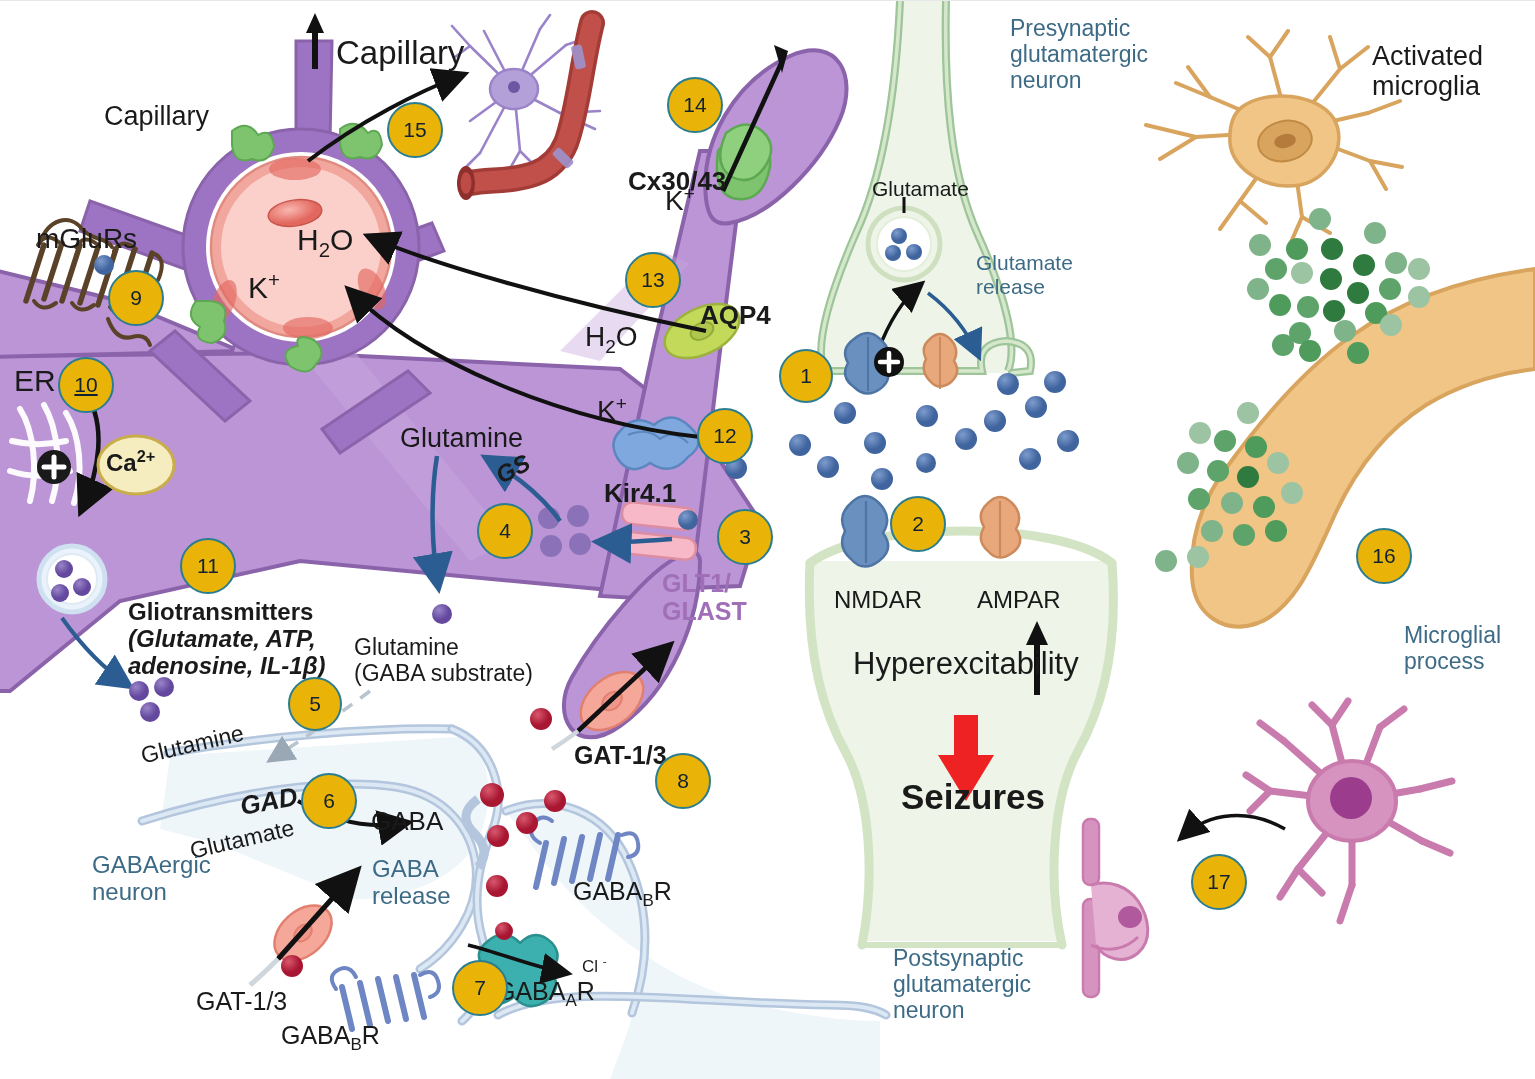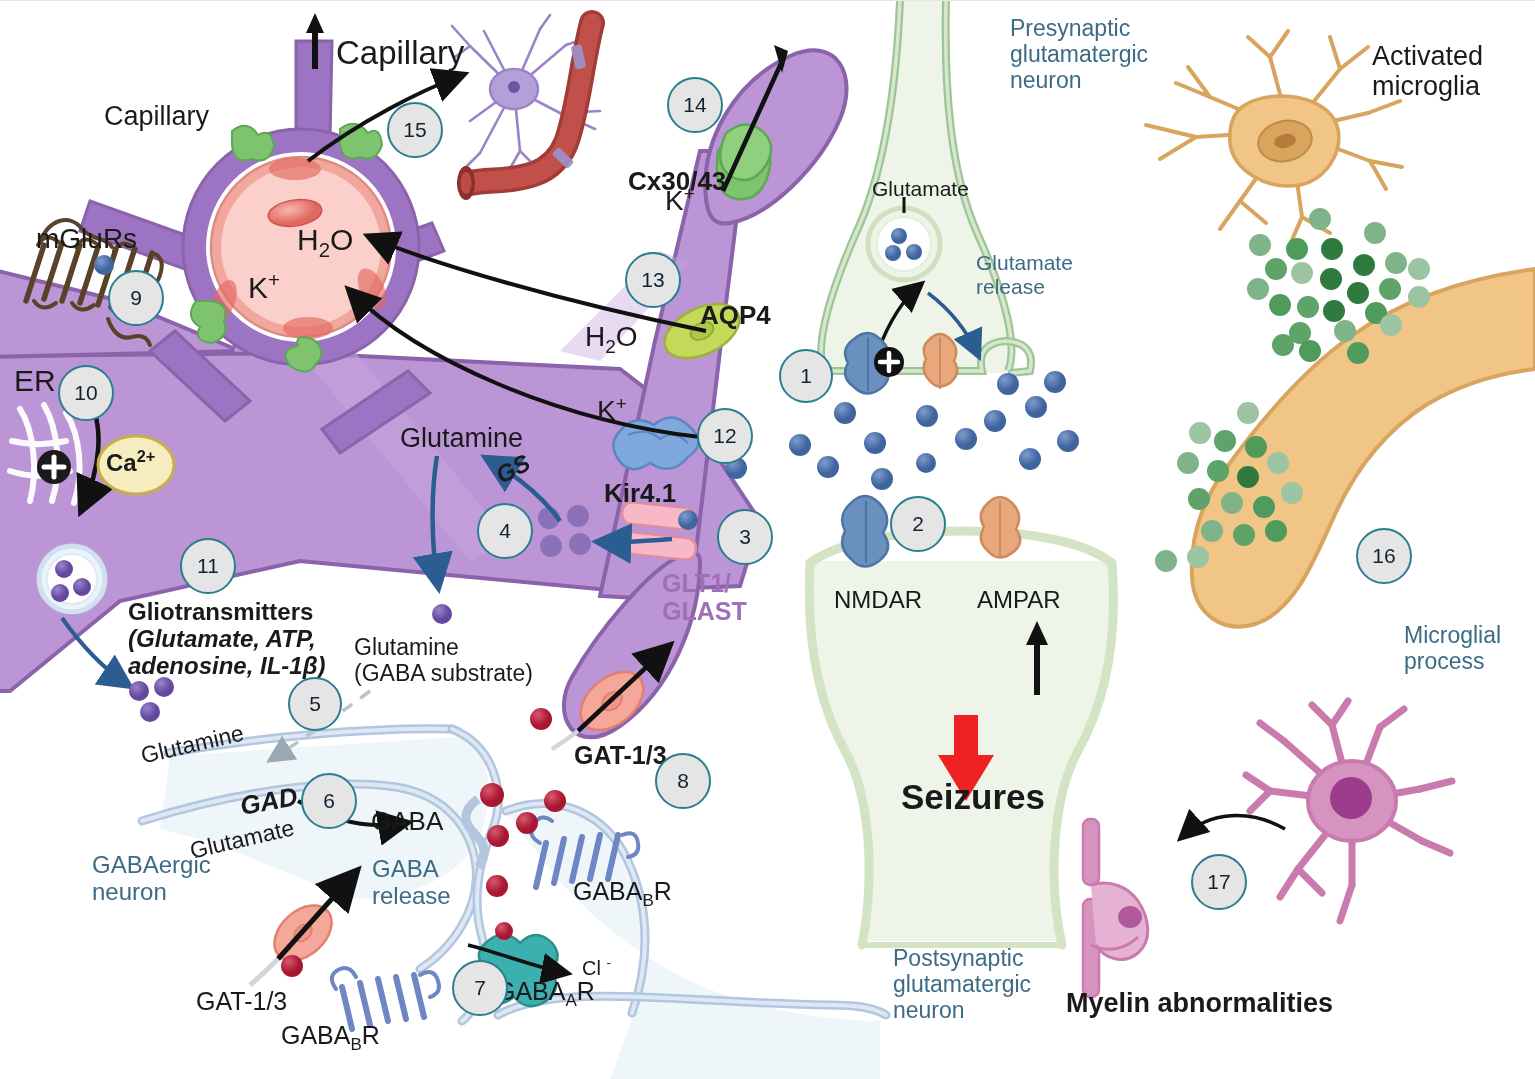--- a/index.html
+++ b/index.html
@@ -7,21 +7,21 @@
   #stage{position:relative;width:1535px;height:1079px;overflow:hidden;background:#fff;
          border-top:1px solid #e8e8e8;border-bottom:1px solid #e8e8e8;}
   #art{position:absolute;left:0;top:0;width:1535px;height:1079px;}
   .lbl{position:absolute;white-space:pre;line-height:1.12;}
   .blk{color:#1a1a1a;}
   .blue{color:#3d6b86;}
   .purp{color:#a06fb8;}
   .bold{font-weight:bold;}
   .ital{font-style:italic;}
   .ctr{}
-  .badge{position:absolute;border-radius:50%;background:#e5e5e5;border:2.5px solid #2b7d90;
+  .badge{position:absolute;border-radius:50%;background:#eab308;border:2.5px solid #2b7d90;
          color:#123;display:flex;align-items:center;justify-content:center;
          font-size:21px;font-family:"Liberation Sans",sans-serif;}
   sub{font-size:0.68em;}
   sup{font-size:0.68em;}
 </style>
 </head>
 <body>
 
 <div id="stage">
 
@@ -482,48 +482,48 @@
 <div class="lbl blk" style="left:189px;top:826px;font-size:23px;transform:rotate(-13deg);">Glutamate</div>
 <div class="lbl blk bold ital" style="left:240px;top:786px;font-size:26px;transform:rotate(-10deg);">GAD</div>
 <div class="lbl blk" style="left:371px;top:806px;font-size:26px;">GABA</div>
 <div class="lbl blue ctr" style="left:372px;top:855px;width:110px;font-size:24px;"><span>GABA</span><br><span>release</span></div>
 <div class="lbl blue ctr" style="left:92px;top:851px;width:140px;font-size:24px;"><span>GABAergic</span><br><span>neuron</span></div>
 <div class="lbl blk" style="left:196px;top:986px;font-size:25px;">GAT-1/3</div>
 <div class="lbl blk bold" style="left:574px;top:740px;font-size:25px;">GAT-1/3</div>
 <div class="lbl blk" style="left:281px;top:1020px;font-size:25px;">GABA<sub>B</sub>R</div>
 <div class="lbl blk" style="left:573px;top:876px;font-size:25px;">GABA<sub>B</sub>R</div>
 <div class="lbl blk" style="left:496px;top:976px;font-size:25px;">GABA<sub>A</sub>R</div>
-<div class="lbl blk" style="left:582px;top:954px;font-size:20px;">Cl <sup>-</sup></div>
+<div class="lbl blk" style="left:582px;top:954px;font-size:17px;">Cl <sup>-</sup></div>
 
 <div class="lbl blue ctr" style="left:1010px;top:15px;width:186px;font-size:23px;"><span>Presynaptic</span><br><span>glutamatergic</span><br><span>neuron</span></div>
 <div class="lbl blk" style="left:872px;top:176px;font-size:21px;">Glutamate</div>
 <div class="lbl blue ctr" style="left:976px;top:250px;width:128px;font-size:21px;"><span>Glutamate</span><br><span>release</span></div>
 
 <div class="lbl blk" style="left:834px;top:586px;font-size:24px;">NMDAR</div>
 <div class="lbl blk" style="left:977px;top:586px;font-size:24px;">AMPAR</div>
+<div class="lbl blk" style="left:853px;top:646px;font-size:31px;">Hyperexcitability</div>
 <div class="lbl blk bold" style="left:901px;top:776px;font-size:35px;">Seizures</div>
 <div class="lbl blue ctr" style="left:893px;top:945px;width:186px;font-size:23px;"><span>Postsynaptic</span><br><span>glutamatergic</span><br><span>neuron</span></div>
 
 <div class="lbl blk ctr" style="left:1372px;top:40px;width:170px;font-size:27px;"><span>Activated</span><br><span>microglia</span></div>
 
 <div class="lbl blue ctr" style="left:1404px;top:622px;width:126px;font-size:23px;"><span>Microglial</span><br><span>process</span></div>
 
-<div class="lbl blk bold" style="left:1066px;top:987px;font-size:27px;">Myelin abnormalities</div>
 
 <div id="badge-layer">
       <div class="badge" style="left: 779px; top: 348px; width: 50px; height: 50px;">1</div>
       <div class="badge" style="left: 890px; top: 495px; width: 52px; height: 52px;">2</div>
       <div class="badge" style="left: 717px; top: 508px; width: 52px; height: 52px;">3</div>
       <div class="badge" style="left: 477px; top: 502px; width: 52px; height: 52px;">4</div>
       <div class="badge" style="left: 288px; top: 676px; width: 50px; height: 50px;">5</div>
       <div class="badge" style="left: 301px; top: 772px; width: 52px; height: 52px;">6</div>
       <div class="badge" style="left: 452px; top: 959px; width: 52px; height: 52px;">7</div>
       <div class="badge" style="left: 655px; top: 752px; width: 52px; height: 52px;">8</div>
       <div class="badge" style="left: 108px; top: 269px; width: 52px; height: 52px;">9</div>
-      <div class="badge" style="left: 58px; top: 364px; width: 52px; height: 52px;">10</div>
+      <div class="badge" style="left: 58px; top: 356px; width: 52px; height: 52px; text-decoration: underline;">10</div>
       <div class="badge" style="left: 180px; top: 537px; width: 52px; height: 52px;">11</div>
       <div class="badge" style="left: 697px; top: 407px; width: 52px; height: 52px;">12</div>
       <div class="badge" style="left: 625px; top: 251px; width: 52px; height: 52px;">13</div>
       <div class="badge" style="left: 667px; top: 76px; width: 52px; height: 52px;">14</div>
       <div class="badge" style="left: 387px; top: 101px; width: 52px; height: 52px;">15</div>
       <div class="badge" style="left: 1356px; top: 527px; width: 52px; height: 52px;">16</div>
       <div class="badge" style="left: 1191px; top: 853px; width: 52px; height: 52px;">17</div>
     </div>
 
 </div>

